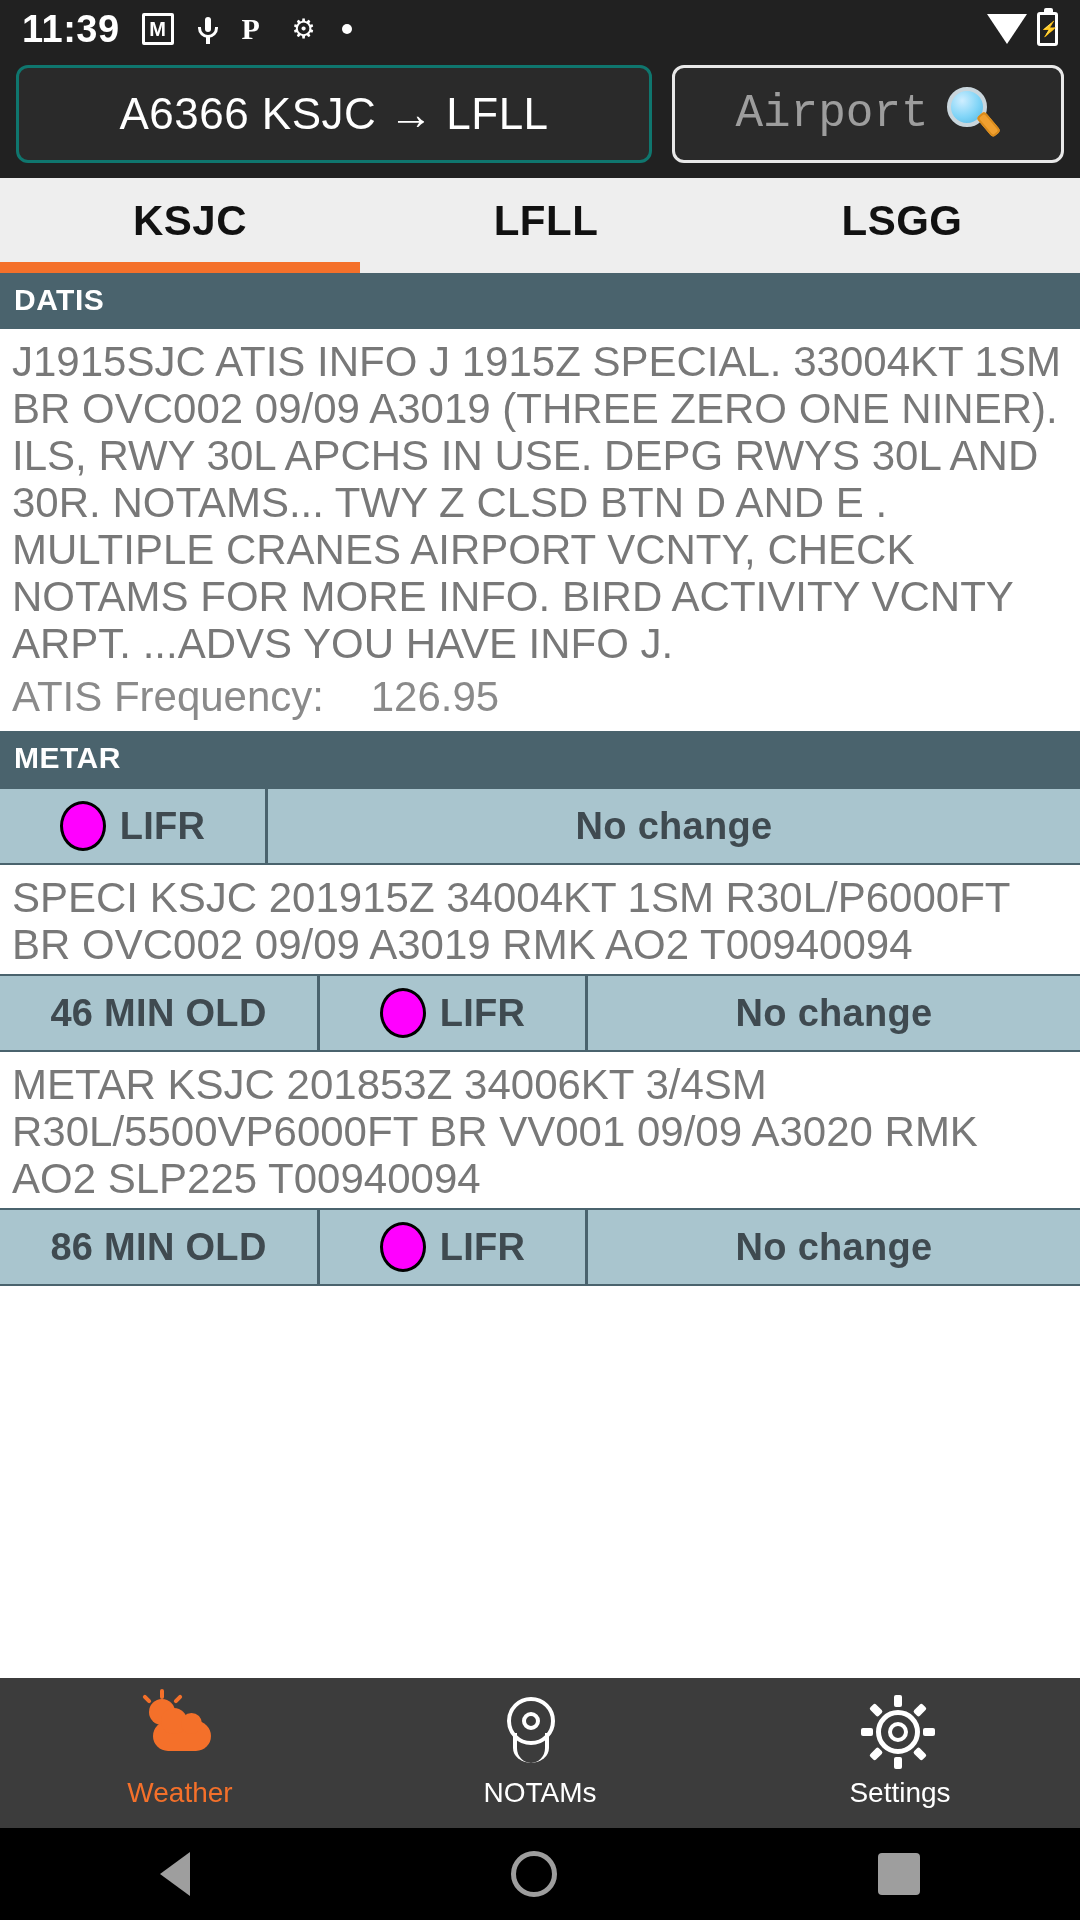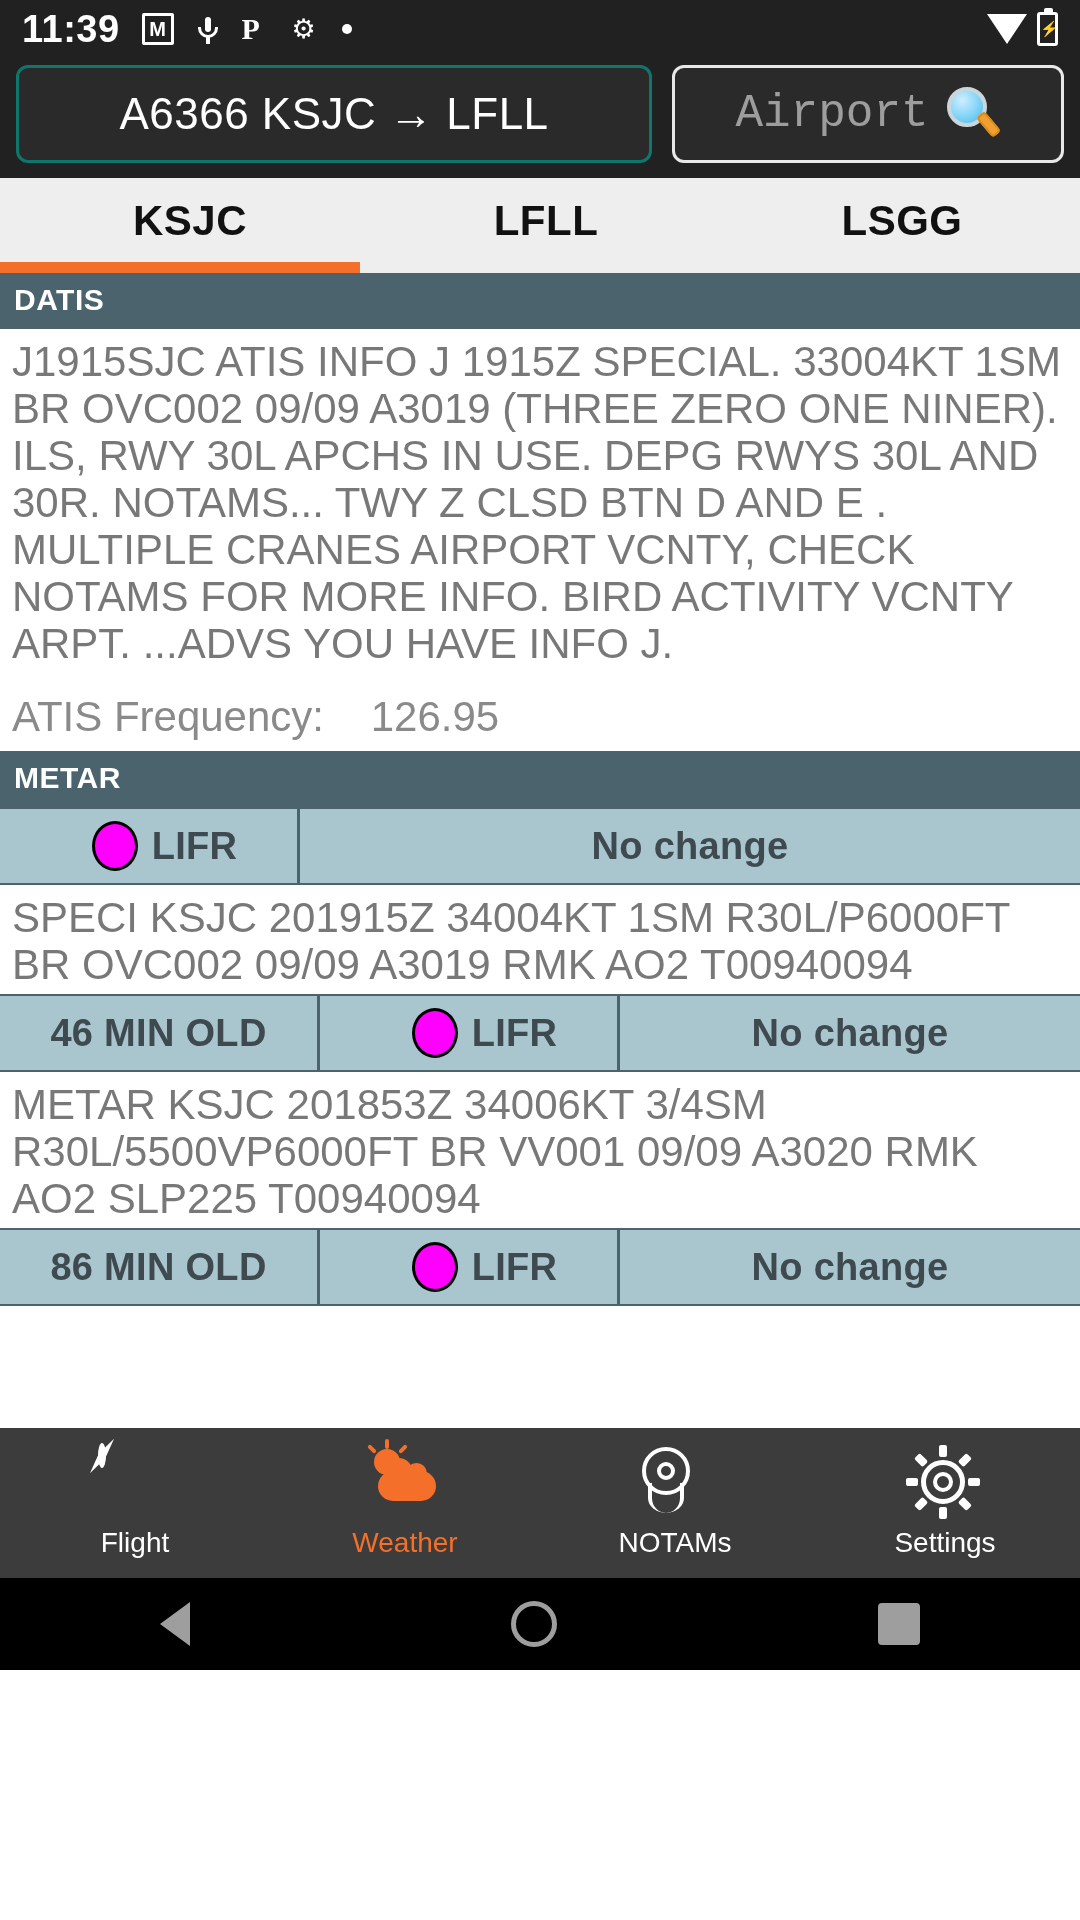--- a/index.html
+++ b/index.html
@@ -2,21 +2,21 @@
 <html><head>
 <meta charset="utf-8">
 <style>
   * { margin:0; padding:0; box-sizing:border-box; }
   html,body { width:1080px; height:1920px; }
   body {
     font-family:"Liberation Sans", sans-serif;
     background:#ffffff;
     overflow:hidden;
   }
-  .phone { position:relative; width:1080px; height:1670px; background:#fef9c3; display:flex; flex-direction:column; }
+  .phone { position:relative; width:1080px; height:1920px; background:#fef9c3; display:flex; flex-direction:column; }
 
   
   .statusbar {
     height:58px; background:#212121; color:#fff;
     display:flex; align-items:center; padding:0 22px; flex:0 0 58px;
   }
   .sb-time { font-size:38px; font-weight:700; letter-spacing:0.5px; line-height:1; }
   .sb-icons { display:flex; align-items:center; gap:18px; margin-left:22px; }
   .sb-right { margin-left:auto; display:flex; align-items:center; gap:10px; }
   .sb-ic { width:32px; height:32px; display:inline-block; position:relative; }
@@ -72,29 +72,29 @@
   .sec-header {
     background:#4a636d; color:#fff; font-size:30px; font-weight:700;
     padding:10px 14px 12px 14px; letter-spacing:0.5px;
   }
   .age-row { display:flex; background:#a9c5ce; border-top:2px solid #4a636d; border-bottom:2px solid #4a636d; height:78px; }
   .age-cell {
     display:flex; align-items:center; justify-content:center;
     font-size:38px; font-weight:700; color:#3f4a50; letter-spacing:0.3px;
   }
   .age-cell.c1 { flex:0 0 320px; border-right:3px solid #4a636d; }
-  .age-cell.c2 { flex:0 0 268px; border-right:3px solid #4a636d; gap:14px;margin-left:32px; }
+  .age-cell.c2 { flex:0 0 268px; border-right:3px solid #4a636d; gap:14px; }
   .age-cell.c3 { flex:1 1 auto; }
   .cat-dot { width:46px; height:50px; border-radius:50%; border:3px solid #000; display:inline-block; }
 
   .body-text {
     font-size:42px; line-height:1.12; color:#787878; padding:9px 12px 6px 12px;
     letter-spacing:0px; white-space:pre-wrap; word-break:break-word;
   }
-  .freq-line { font-size:42px; color:#8a8a8a; padding:0 12px 10px 12px;margin-top:20px; }
+  .freq-line { font-size:42px; color:#8a8a8a; padding:0 12px 10px 12px; }
 
   
   .bottomnav {
     flex:0 0 150px; background:#3c3c3c; display:flex; align-items:center;
   }
   .nav-item { flex:1; display:flex; flex-direction:column; align-items:center; justify-content:center; gap:6px; }
   .nav-label { font-size:28px; color:#ffffff; }
   .nav-item.active .nav-label { color:#f4702a; }
   .nav-ico { width:74px; height:74px; position:relative; }
 
@@ -226,26 +226,20 @@
         <span class="cat-dot" style="background:#ff00ff"></span>
         <span>LIFR</span>
       </div>
       <div class="age-cell c3">
         <span>No change</span>
       </div>
     </div>
   </div>
 
   <div class="bottomnav">
-    <div class="nav-item">
-      <span class="nav-ico">
-        <span class="ic-compass"></span>
-      </span>
-      <span class="nav-label">Flight</span>
-    </div>
     <div class="nav-item active">
       <span class="nav-ico">
         <span class="ic-weather">
           <span class="sun"></span>
           <span class="ray" style="left:17px;top:-8px;"></span>
           <span class="ray" style="left:2px;top:-3px;transform:rotate(-45deg);"></span>
           <span class="ray" style="left:33px;top:-3px;transform:rotate(45deg);"></span>
           <span class="cloud"></span>
         </span>
       </span>

